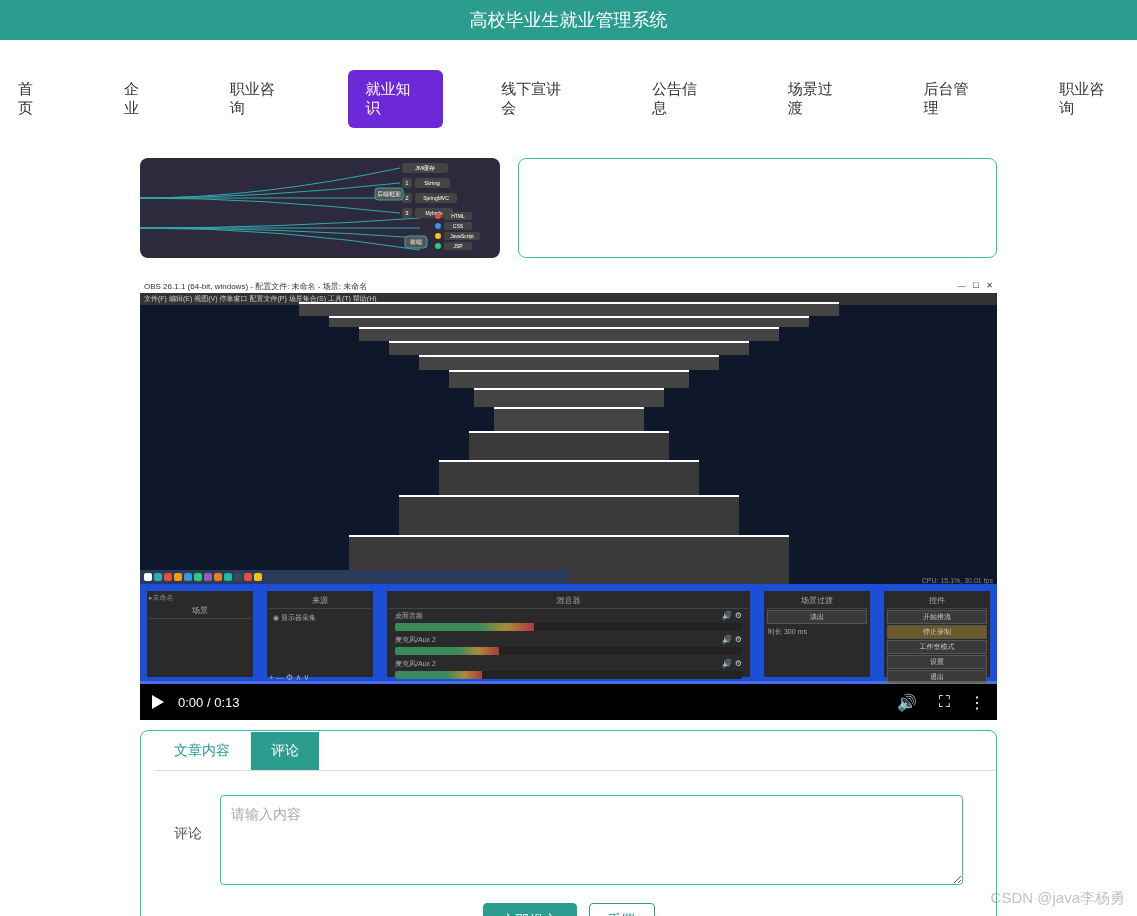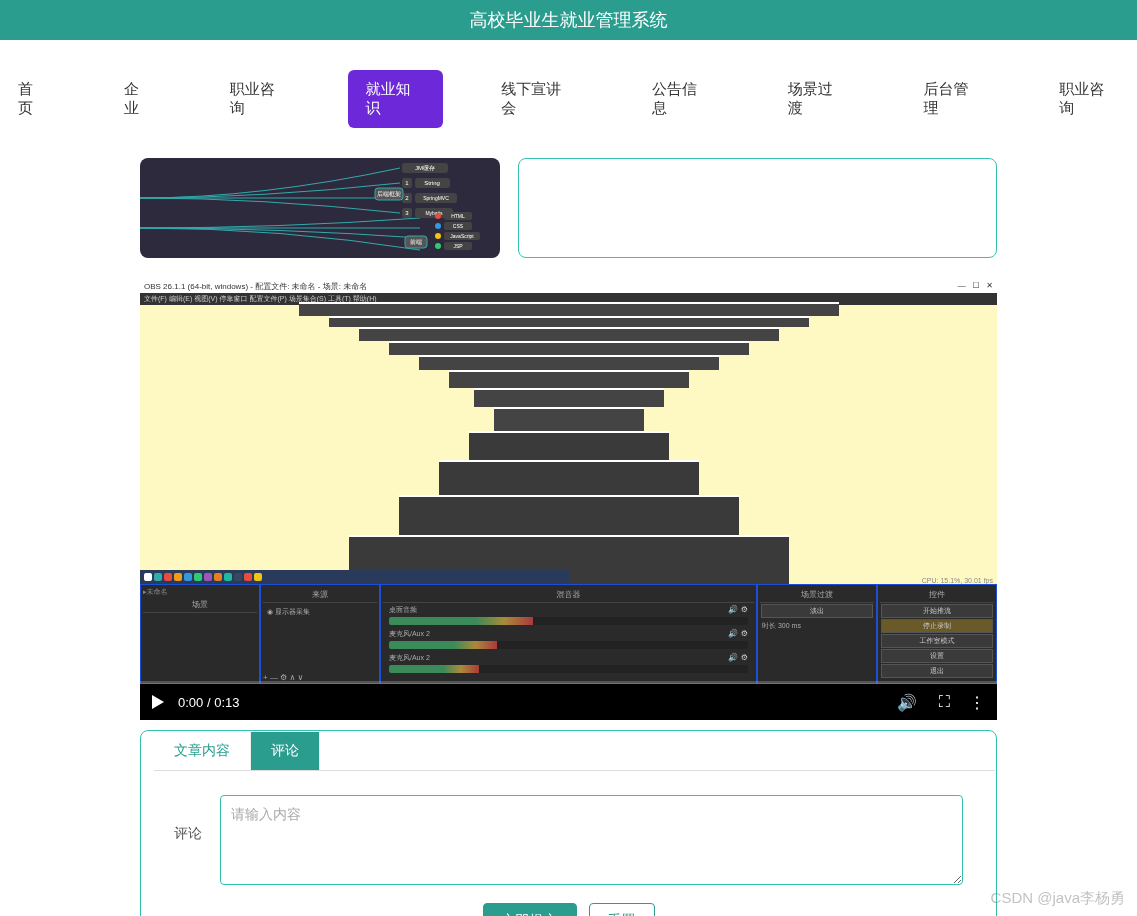--- a/index.html
+++ b/index.html
@@ -66,21 +66,21 @@
     .video-container {
       margin: 10px 140px;
       background: #000;
       height: 440px;
       position: relative;
       overflow: hidden;
     }
     .video-content {
       width: 100%;
       height: calc(100% - 36px);
-      background: #fef9c3;
+      background: #0f172a;
       position: relative;
       overflow: hidden;
     }
     .obs-titlebar {
       background: #fff;
       font-size: 8px;
       color: #333;
       padding: 1px 4px;
       display: flex;
       justify-content: space-between;
@@ -110,21 +110,21 @@
     .obs-bottom-panel {
       position: absolute;
       bottom: 0;
       left: 0;
       right: 0;
       height: 100px;
       background: #2a2a2a;
       display: flex;
     }
     .obs-panel-section {
-      border: 1px solid #1d4ed8;
+      border: 7px solid #1d4ed8;
       flex: 1;
       font-size: 7px;
       color: #aaa;
       padding: 2px;
     }
     .obs-panel-section.narrow {
       flex: 0 0 120px;
     }
     .obs-panel-header {
       text-align: center;

